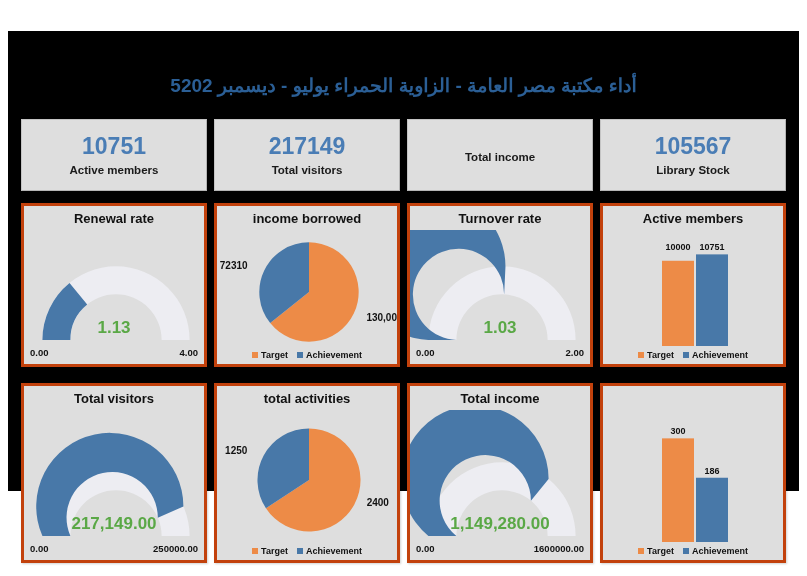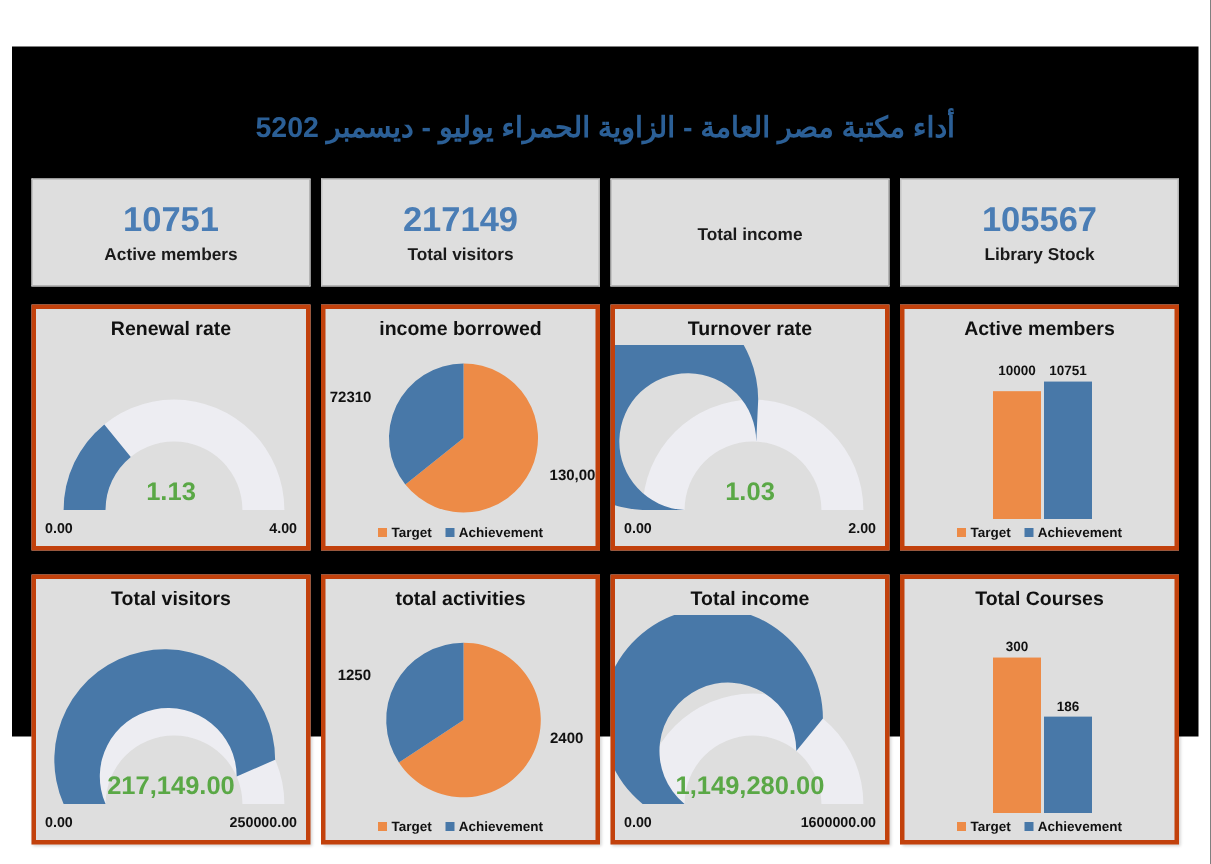--- a/index.html
+++ b/index.html
@@ -289,21 +289,21 @@
             <div class="gauge-max">250000.00</div>
           </div>
         </div>
     </div>
     <div class="chart-card">
       <div class="chart-title">total activities</div>
       <div class="chart-body">
           <div class="pie-wrap"><svg width="184" height="154">
               <path d="M 92 70 L 92 18.479999999999997 A 51.52 51.52 0 1 1 48.93311930035185 98.27638921082877 Z" fill="#ED8B47"></path>
               <path d="M 92 70 L 48.93311930035185 98.27638921082877 A 51.52 51.52 0 0 1 91.99999999999999 18.479999999999997 Z" fill="#4878A8"></path>
-            </svg><div class="pie-label" style="top: 77px; left: 149.658px;">2400</div><div class="pie-label" style="top: 34.781px; right: 149.658px;">1250</div><div class="legend">
+            </svg><div class="pie-label" style="top: 87px; left: 149.658px;">2400</div><div class="pie-label" style="top: 34.781px; right: 149.658px;">1250</div><div class="legend">
               <div class="legend-item">
                 <span class="legend-swatch" style="background: rgb(237, 139, 71);"></span>
                 <span>Target</span>
               </div>
               <div class="legend-item">
                 <span class="legend-swatch" style="background: rgb(72, 120, 168);"></span>
                 <span>Achievement</span>
               </div>
             </div></div>
         </div>
@@ -318,21 +318,20 @@
               <path d="M 18.39999999999999 125.99999999999999 A 73.60000000000001 73.60000000000001 0 1 1 138.61086769389857 69.04047917317173
             L 120.89873797021713 90.68509708736647 A 45.632000000000005 45.632000000000005 0 1 0 46.367999999999995 126 Z" fill="#4878A8"></path>
             </svg>
             <div class="gauge-value" style="top: 104px;">1,149,280.00</div>
             <div class="gauge-min">0.00</div>
             <div class="gauge-max">1600000.00</div>
           </div>
         </div>
     </div>
     <div class="chart-card">
-      <div class="chart-title">Total Courses</div>
       <div class="chart-body">
           <div class="bars-wrap"><svg width="184" height="154">
               <rect x="59" y="28.363636363636374" width="32" height="103.63636363636363" fill="#ED8B47"></rect>
               <rect x="93" y="67.74545454545455" width="32" height="64.25454545454545" fill="#4878A8"></rect>
             </svg><div class="bar-label" style="left: 51px; width: 48px; top: 16.3636px;">300</div><div class="bar-label" style="left: 85px; width: 48px; top: 55.7455px;">186</div><div class="legend">
               <div class="legend-item">
                 <span class="legend-swatch" style="background: rgb(237, 139, 71);"></span>
                 <span>Target</span>
               </div>
               <div class="legend-item">

